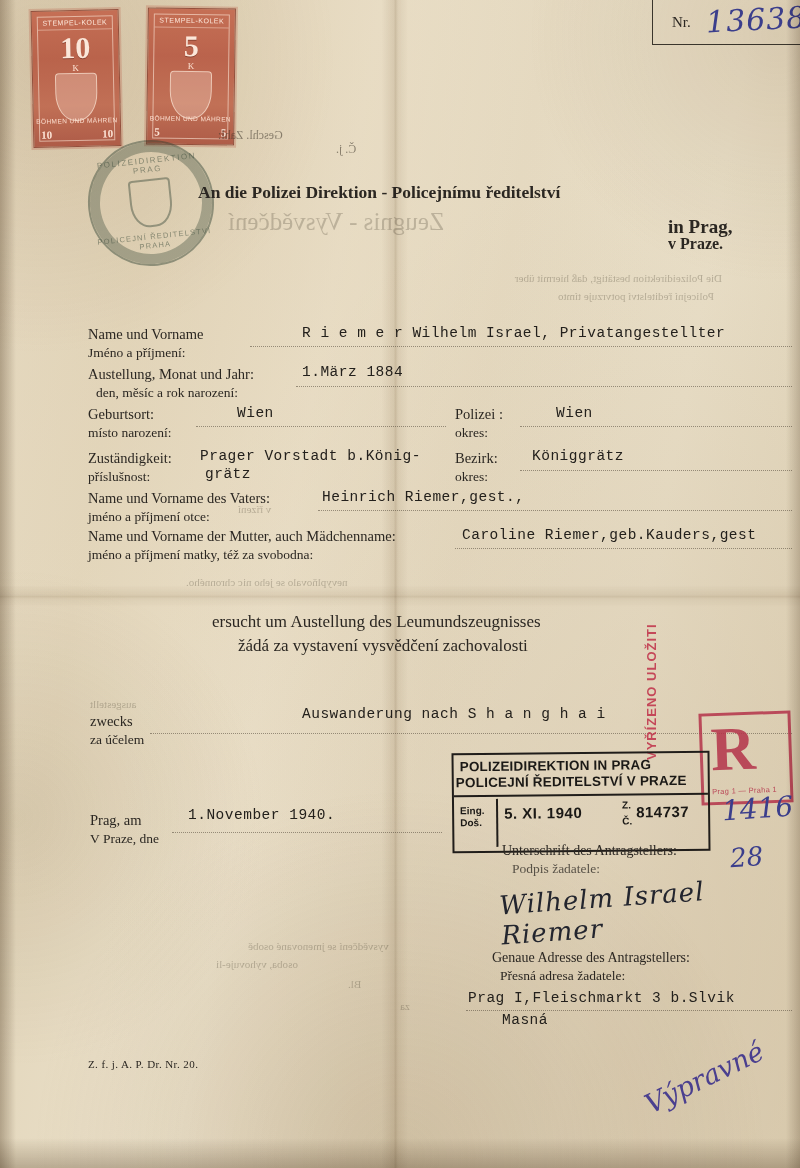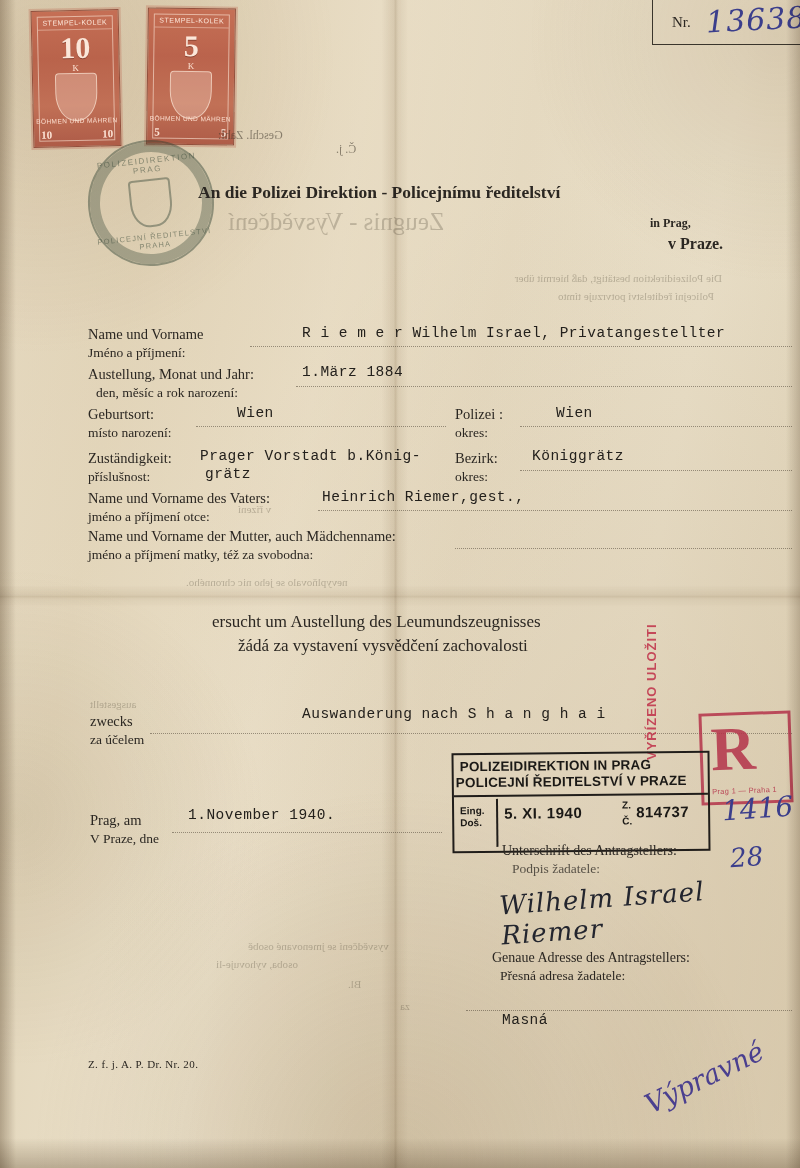--- a/index.html
+++ b/index.html
@@ -267,21 +267,21 @@
   <div class="roundstamp" style="left:88px; top:140px;">
     <div class="arc-top">POLIZEIDIREKTION PRAG</div>
     <div class="emblem"></div>
     <div class="arc-bot">POLICEJNÍ ŘEDITELSTVÍ PRAHA</div>
   </div>
 
   <div class="abs prt bleed sm" style="left:218px; top:128px; font-size:12px; color:rgba(60,53,42,0.55);">Geschl. Zahl:</div>
   <div class="abs prt bleed sm" style="left:336px; top:142px; font-size:12px; color:rgba(60,53,42,0.55);">Č. j.</div>
 
   <div class="abs prt" style="left:198px; top:182px; font-size:17.5px; font-weight:bold;">An die Polizei Direktion - Policejnímu ředitelství</div>
-  <div class="abs prt" style="left:650px; top:216px; font-size:12px; font-weight:bold;">in Prag,</div>
+  <div class="abs prt" style="left:668px; top:216px; font-size:19px; font-weight:bold;">in Prag,</div>
   <div class="abs prt" style="left:668px; top:235px; font-size:16px; font-weight:bold;">v Praze.</div>
 
   <div class="abs bleed big" style="left:228px; top:208px;">Zeugnis - Vysvědčení</div>
   <div class="abs bleed sm" style="left:392px; top:272px; width:330px;">Die Polizeidirektion bestätigt, daß hiermit über</div>
   <div class="abs bleed sm" style="left:414px; top:290px; width:300px;">Policejní ředitelství potvrzuje tímto</div>
 
   <div class="abs prt lbl-de" style="left:88px; top:326px;">Name und Vorname</div>
   <div class="abs prt lbl-cz" style="left:88px; top:345px;">Jméno a příjmení:</div>
   <div class="rule" style="left:250px; top:346px; width:542px;"></div>
   <div class="abs tw" style="left:302px; top:325px; font-size:14.5px;">R i e m e r   Wilhelm Israel, Privatangestellter</div>
@@ -310,20 +310,21 @@
   <div class="abs tw" style="left:532px; top:448px; font-size:14.5px;text-align:center;">Königgrätz</div>
 
   <div class="abs prt lbl-de" style="left:88px; top:490px;">Name und Vorname des Vaters:</div>
   <div class="abs prt lbl-cz" style="left:88px; top:509px;">jméno a příjmení otce:</div>
   <div class="rule" style="left:318px; top:510px; width:474px;"></div>
   <div class="abs tw" style="left:322px; top:489px; font-size:14.5px;">Heinrich Riemer,gest.,</div>
 
   <div class="abs prt lbl-de" style="left:88px; top:528px;">Name und Vorname der Mutter, auch Mädchenname:</div>
   <div class="abs prt lbl-cz" style="left:88px; top:547px;">jméno a příjmení matky, též za svobodna:</div>
   <div class="rule" style="left:455px; top:548px; width:337px;"></div>
+  <div class="abs tw" style="left:462px; top:527px; font-size:14.5px;">Caroline Riemer,geb.Kauders,gest</div>
 
   <div class="abs bleed sm" style="left:186px; top:576px;">nevyplňovalo se jeho nic chronného.</div>
   <div class="abs bleed sm" style="left:238px; top:503px;">v řízení</div>
 
   <div class="abs prt" style="left:212px; top:612px; font-size:17px;">ersucht um Austellung des Leumundszeugnisses</div>
   <div class="abs prt" style="left:238px; top:636px; font-size:17px;">žádá za vystavení vysvědčení zachovalosti</div>
 
   <div class="abs bleed sm" style="left:90px; top:698px;">ausgestellt</div>
   <div class="abs prt lbl-de" style="left:90px; top:713px;">zwecks</div>
   <div class="abs prt lbl-cz" style="left:90px; top:732px;">za účelem</div>
@@ -363,20 +364,21 @@
   <div class="abs hand sig" style="left:500px; top:880px;">Wilhelm Israel Riemer</div>
 
   <div class="abs bleed sm" style="left:248px; top:940px;">vysvědčení se jmenované osobě</div>
   <div class="abs bleed sm" style="left:216px; top:958px;">osoba, vyhovuje-li</div>
   <div class="abs bleed sm" style="left:348px; top:978px;">Bl.</div>
   <div class="abs bleed sm" style="left:400px; top:1000px;">za</div>
 
   <div class="abs prt" style="left:492px; top:950px; font-size:14px;">Genaue Adresse des Antragstellers:</div>
   <div class="abs prt" style="left:500px; top:968px; font-size:13.5px;">Přesná adresa žadatele:</div>
   <div class="rule" style="left:466px; top:1010px; width:326px;"></div>
+  <div class="abs tw" style="left:468px; top:990px; font-size:14.5px;">Prag I,Fleischmarkt 3 b.Slvik</div>
   <div class="abs tw" style="left:502px; top:1012px; font-size:14.5px;">Masná</div>
 
   <div class="abs hand vypravne" style="left:640px; top:1062px;">Výpravné</div>
 
   <div class="abs prt" style="left:88px; top:1058px; font-size:11px; letter-spacing:0.4px;">Z. f. j. A. P. Dr. Nr. 20.</div>
 
   <div class="fold"></div>
   <div class="fold-h"></div>
   <div class="edge-dark-left"></div>
   <div class="edge-dark-right"></div>

